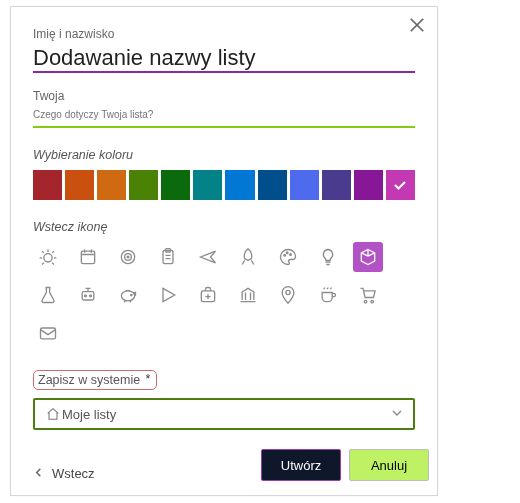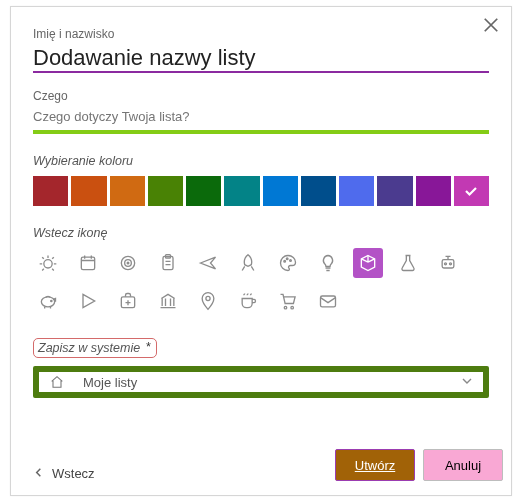--- a/index.html
+++ b/index.html
@@ -8,21 +8,21 @@
     font-size: 13px;
     color: #323130;
     background: #fff;
     width: 520px;
     height: 503px;
     position: relative;
   }
   .panel {
     position: absolute;
     left: 10px; top: 6px;
-    width: 502px; height: 490px;
+    width: 428px; height: 490px;
     border: 1px solid #d6d6d6;
     padding: 20px 22px 14px 22px;
     background: #fff;
     box-shadow: 0 0 2px rgba(0,0,0,.05);
   }
   .close {
     position: absolute;
     top: 8px; right: 10px;
     width: 20px; height: 20px;
     cursor: pointer;
@@ -44,22 +44,22 @@
     font-weight: 400;
     color: #222;
     padding: 2px 0 0 0;
     outline: none;
     background: transparent;
   }
   .block { margin-top: 16px; }
   .desc-input {
     width: 100%;
     border: none;
-    border-bottom: 4px solid #84cc16;
-    font-size: 13px;
+    border-bottom: 2px solid #84cc16;
+    font-size: 10px;
     color: #8c8c8c;
     padding: 4px 0 6px 0;
     outline: none;
     background: transparent;
   }
   .section-label {
     font-size: 12.5px;
     color: #555;
     margin-top: 20px;
     margin-bottom: 8px;
@@ -104,28 +104,27 @@
 
   .save-label {
     display: inline-block;
     font-size: 12.5px;
     color: #555;
     margin-top: 22px;
     margin-bottom: 6px;
     border: 1.5px solid #d46a6a;
     border-radius: 5px;
     padding: 2px 6px 2px 4px;
-    font-style: italic;
   }
   .save-label .req { color: #333; margin-left: 2px; position: relative; top: -1px;}
   .select {
     display: flex;
     align-items: center;
-    gap: 18px;
-    border: 6px solid #4d7c0f;
+    gap: 1px;
+    border: 2px solid #4d7c0f;
     border-radius: 2px;
     height: 32px;
     padding: 0 10px;
     cursor: pointer;
     font-size: 13px;
     color: #555;
     margin-top: 2px;
   }
   .select .chev { margin-left: auto; color: #888; }
   .select svg.home { width: 16px; height: 16px; stroke:#777; fill:none; stroke-width:1.6;}
@@ -143,50 +142,49 @@
     cursor: pointer;
     font-size: 13px;
     color: #444;
   }
   .back .chev { font-size: 14px; color: #666;}
   .spacer { flex: 1; }
   .btn {
     height: 32px;
     min-width: 80px;
     border: 1px solid #bdbdbd;
-    background: #f9a8d4;
+    background: #bef264;
     font-size: 13px;
     cursor: pointer;
     border-radius: 2px;
     margin-left: 8px;
     padding: 0 16px;
   }
   .btn.primary {
-    background: #a16207;
+    background: #0f172a;
     border-color: #9b3db1;
     color: #fff;
-    text-decoration: underline;
   }
 </style>
 </head>
 <body>
 
 <div class="panel">
 
   <div class="close">
     <svg viewBox="0 0 16 16">
         <path d="M3 3 L13 13 M13 3 L3 13" stroke="#666" stroke-width="1.4" fill="none"></path>
       </svg>
   </div>
 
   <div class="field-label">Imię i nazwisko</div>
   <input class="title-input" type="text" value="Dodawanie nazwy listy" style="">
 
   <div class="block">
-    <div class="field-label">Czego</div>
+    <div class="field-label">Twoja</div>
     <input class="desc-input" type="text" placeholder="Czego dotyczy Twoja lista?" style="">
   </div>
 
   <div class="section-label">Wybieranie koloru</div>
   <div class="color-row" id="color-row">
       <div class="swatch" style="background: rgb(164, 38, 44);"></div>
       <div class="swatch" style="background: rgb(202, 80, 16);"></div>
       <div class="swatch" style="background: rgb(208, 106, 18);"></div>
       <div class="swatch" style="background: rgb(73, 130, 5);"></div>
       <div class="swatch" style="background: rgb(11, 106, 11);"></div>

